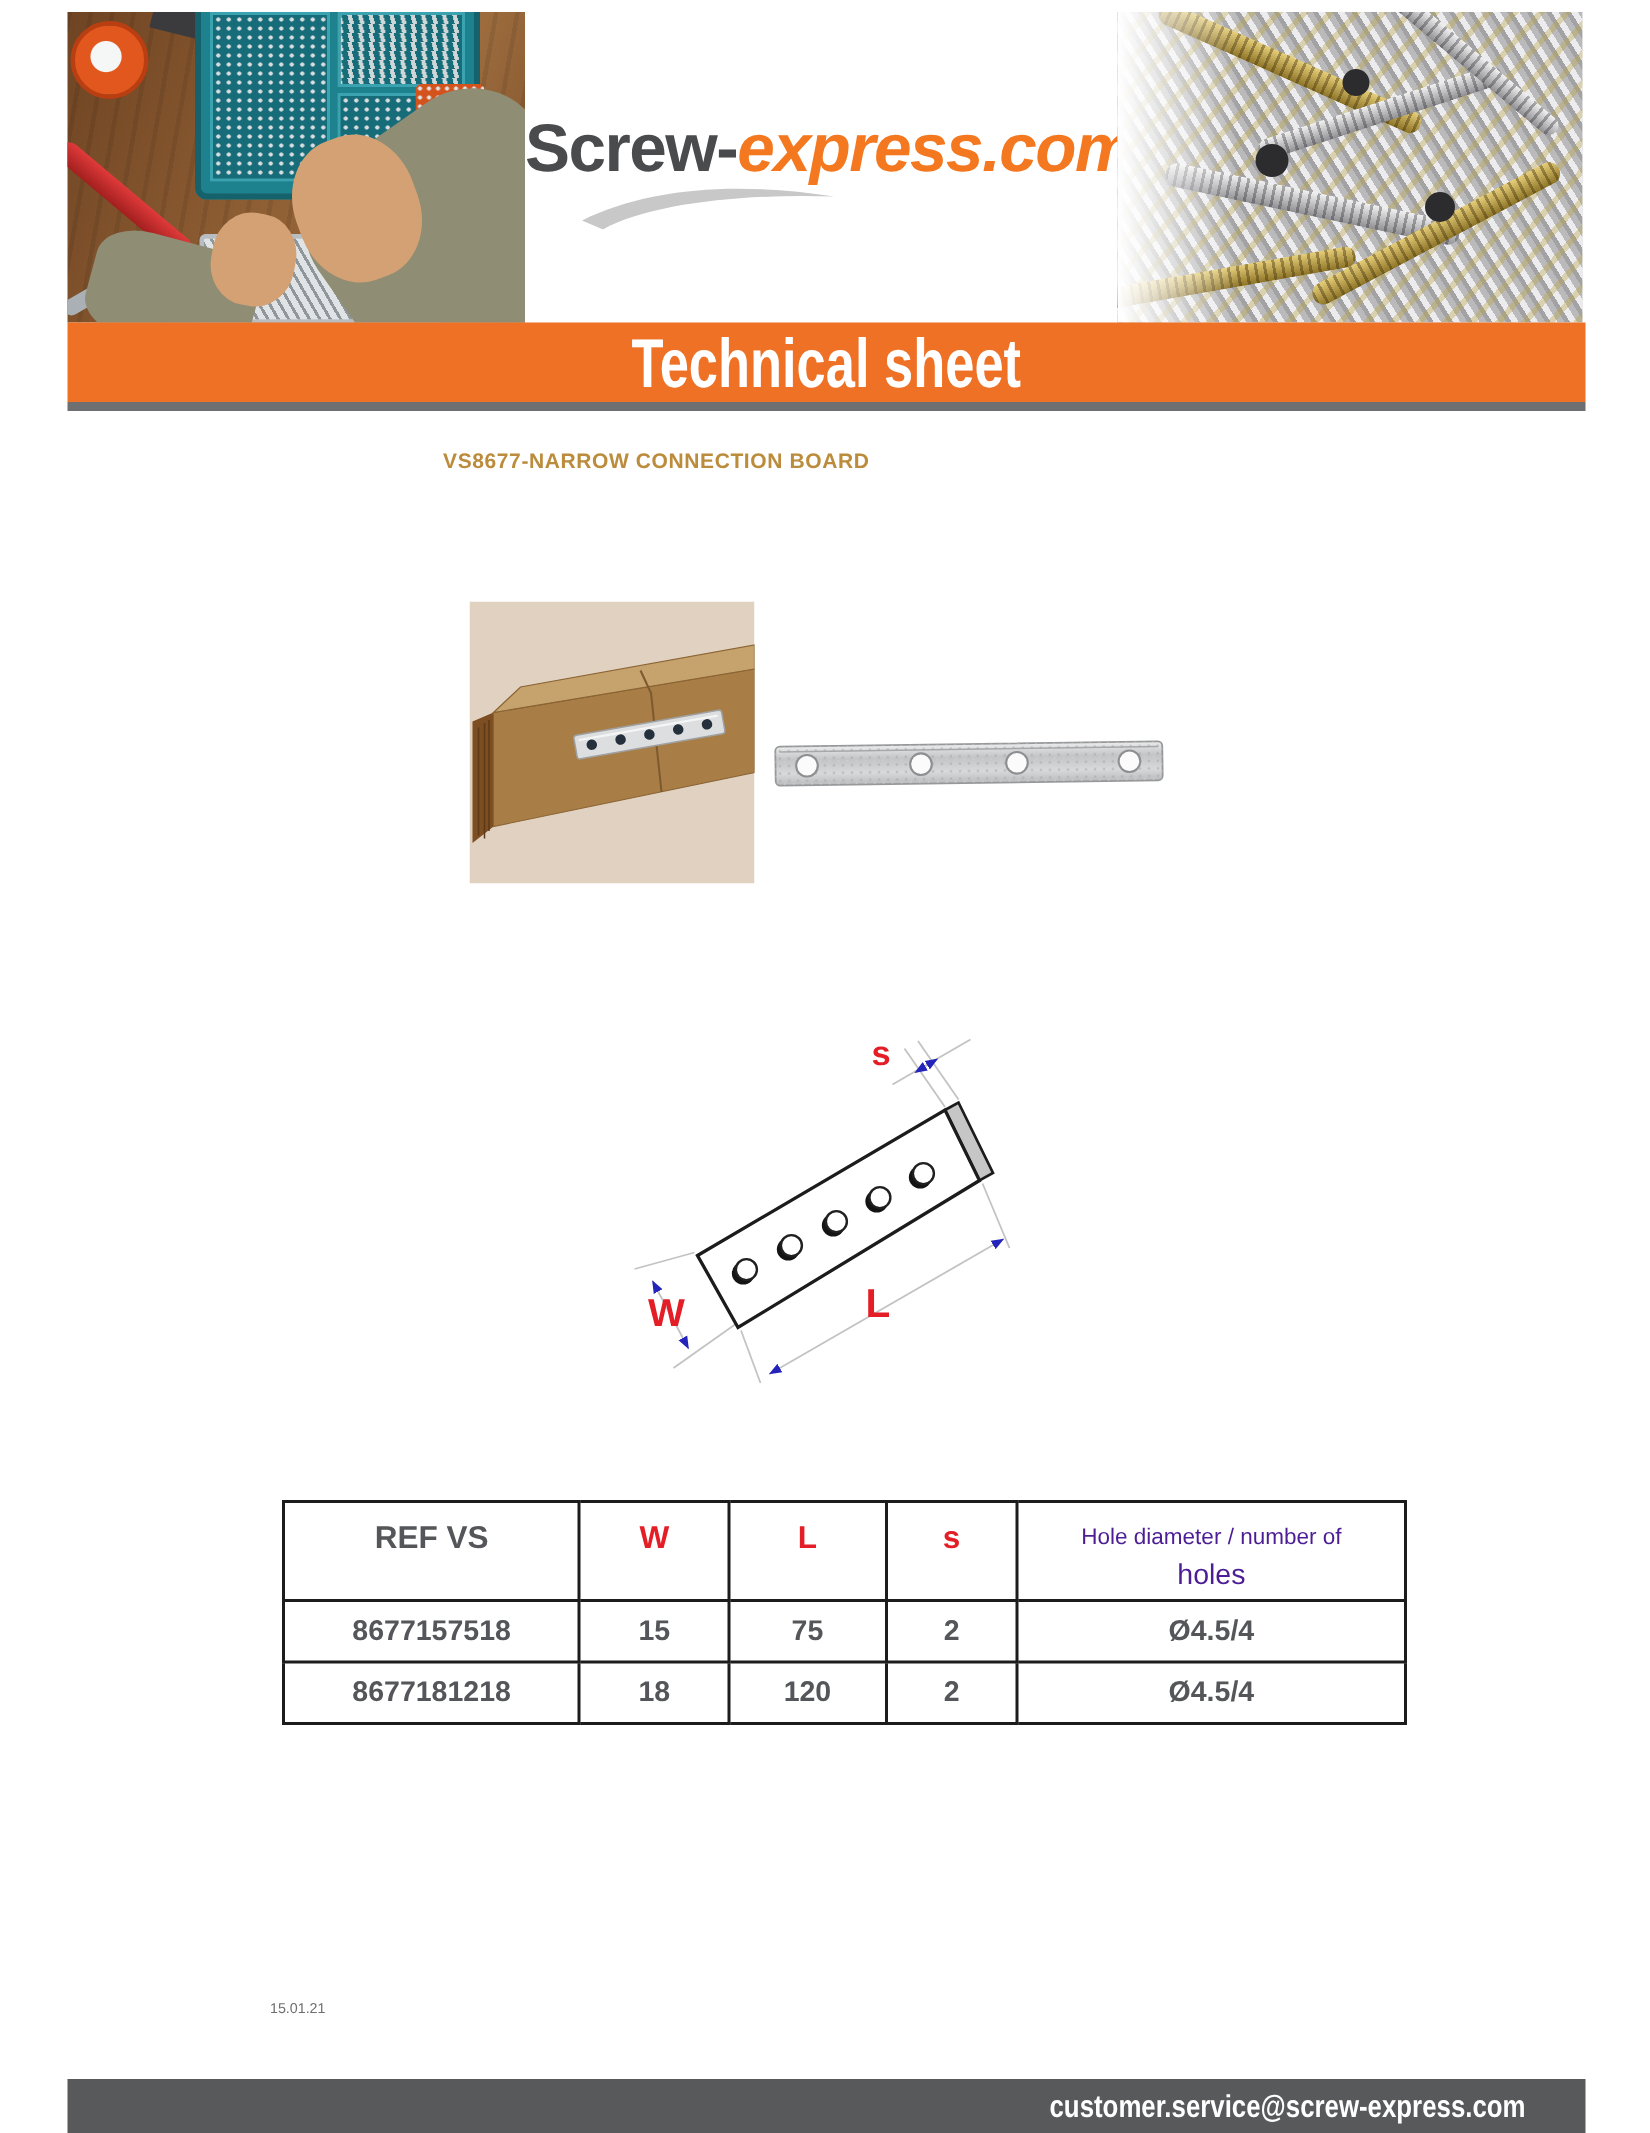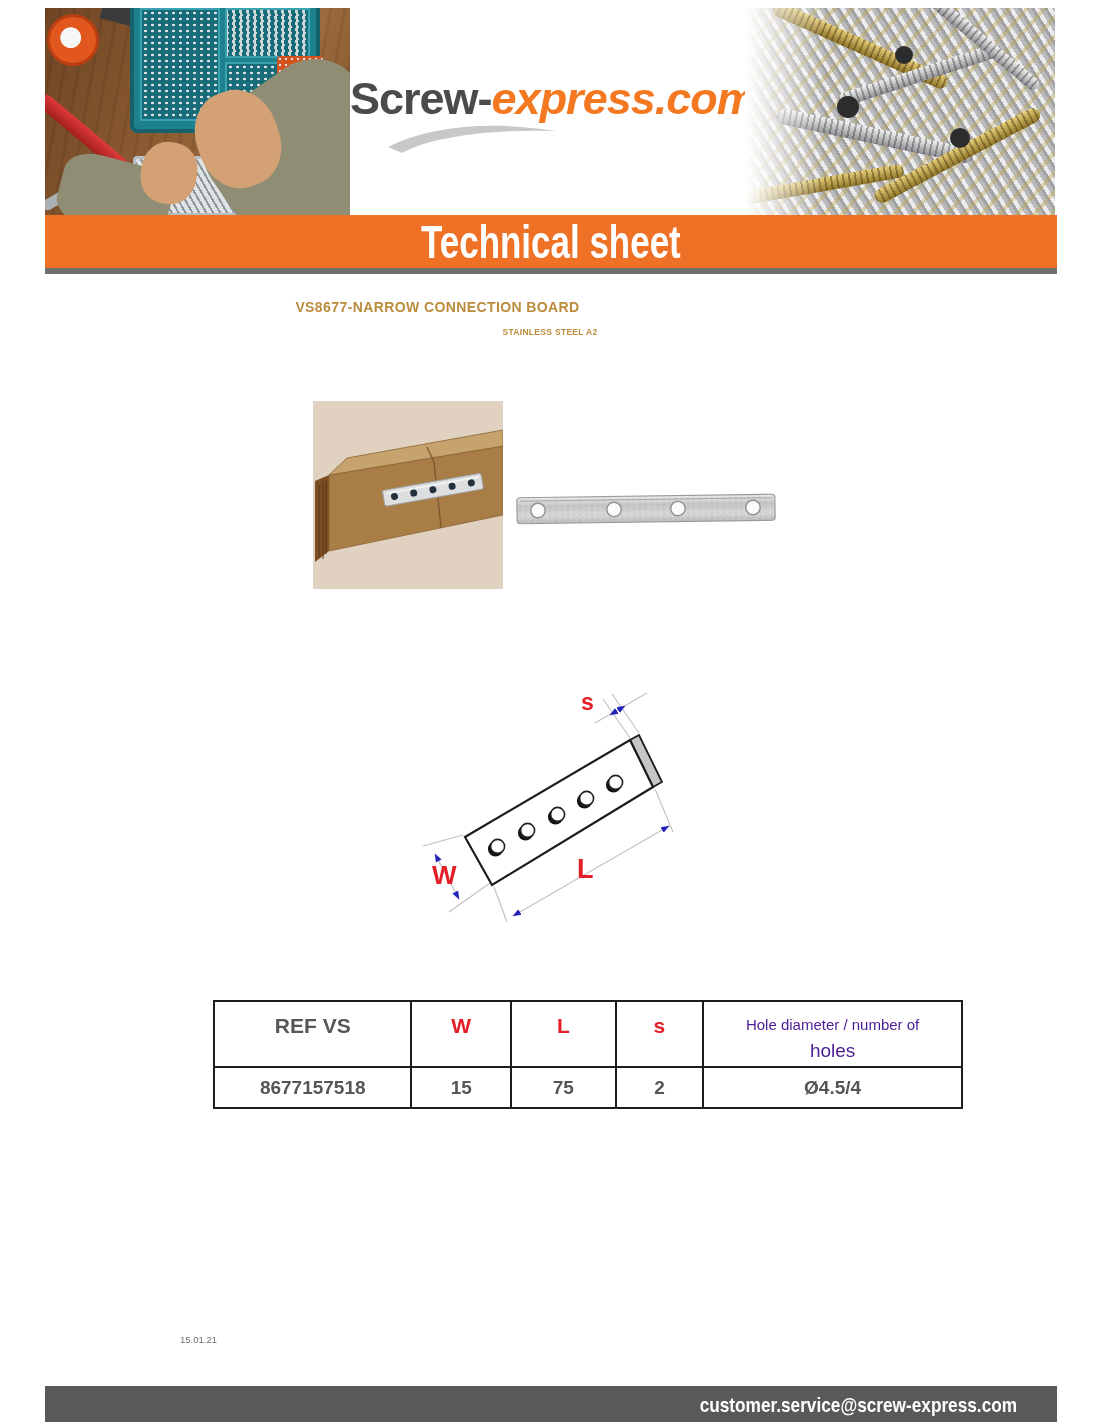--- a/index.html
+++ b/index.html
@@ -90,21 +90,21 @@
   #product-subtitle { left:0; top:327px; width:1100px; text-align:center;
     color:#bb8c3c; font-size:8.5px; font-weight:bold; letter-spacing:.3px; }
 
   
   #illustration { left:313px; top:401px; }
   #plate-photo  { left:513px; top:488px; }
   #diagram      { left:405px; top:672px; }
   .dim-label { fill:#e41e26; font-weight:bold; font-family:"Liberation Sans",sans-serif; }
 
   
-  #spec-table { position:absolute; left:213px; top:1000px; width:750px;
+  #spec-table { position:absolute; left:188px; top:1000px; width:750px;
     border-collapse:collapse; table-layout:fixed; }
   #spec-table th, #spec-table td { border:2px solid #1c1c1c; text-align:center;
     color:#55565a; }
   #spec-table thead th { height:66px; vertical-align:top; padding-top:12px;
     font-size:21px; font-weight:bold; }
   #spec-table thead th.red { color:#e41e26; }
   #spec-table thead th.hole-h { font-weight:normal; font-size:15px; color:#4c1d95; padding-top:14px; }
   #spec-table thead th.hole-h .l2 { display:block; font-size:19px; margin-top:7px; }
   #spec-table tbody td { height:41px; font-size:19px; font-weight:bold; }
 
@@ -163,21 +163,20 @@
     <div class="screw-head" style="left:150px; top:38px;  width:18px; height:18px;"></div>
     <div class="fade-left"></div>
   </div>
 
   <div id="orange-banner" class="abs">
     <span class="btxt">Technical sheet</span>
   </div>
   <div id="gray-strip" class="abs"></div>
 
   <div id="product-title" class="abs">VS8677-NARROW CONNECTION BOARD</div>
-  <div id="product-subtitle" class="abs">STAINLESS STEEL A2</div>
 
   <svg id="illustration" class="abs" width="190" height="188" viewBox="0 0 190 188">
     <rect x="0" y="0" width="190" height="188" fill="#e0d1c0"></rect>
     <polygon points="2,80 16,74 16,150 2,161" fill="#7c4e22"></polygon>
     <path d="M6,84 L6,156 M10,81 L10,158 M13,79 L13,153" stroke="#5d3a17" stroke-width="1" fill="none"></path>
     <polygon points="16,74 190,45 190,114 16,150" fill="#a97e46" stroke="#8a6434" stroke-width="0.8"></polygon>
     <polygon points="16,74 34,57 190,29 190,45" fill="#c6a26c" stroke="#8a6434" stroke-width="0.8"></polygon>
     <path d="M114,46 L121,61 L128,127" stroke="#7d5a30" stroke-width="1.4" fill="none"></path>
     <g transform="rotate(-10 121 89)">
       <rect x="70" y="80.5" width="100" height="16" rx="2" fill="#dcdedf" stroke="#9fa2a4" stroke-width="1"></rect>
@@ -291,20 +290,27 @@
       </tr>
     </thead>
     <tbody>
       <tr>
         <td>8677157518</td>
         <td>15</td>
         <td>75</td>
         <td>2</td>
         <td>Ø4.5/4</td>
       </tr>
+      <tr>
+        <td>8677181218</td>
+        <td>18</td>
+        <td>120</td>
+        <td>2</td>
+        <td>Ø4.5/4</td>
+      </tr>
     </tbody>
   </table>
 
   <div id="doc-date" class="abs">15.01.21</div>
   <div id="bottom-bar" class="abs">
     <span class="etxt">customer.service@screw-express.com</span>
   </div>
 
 </div>
 

